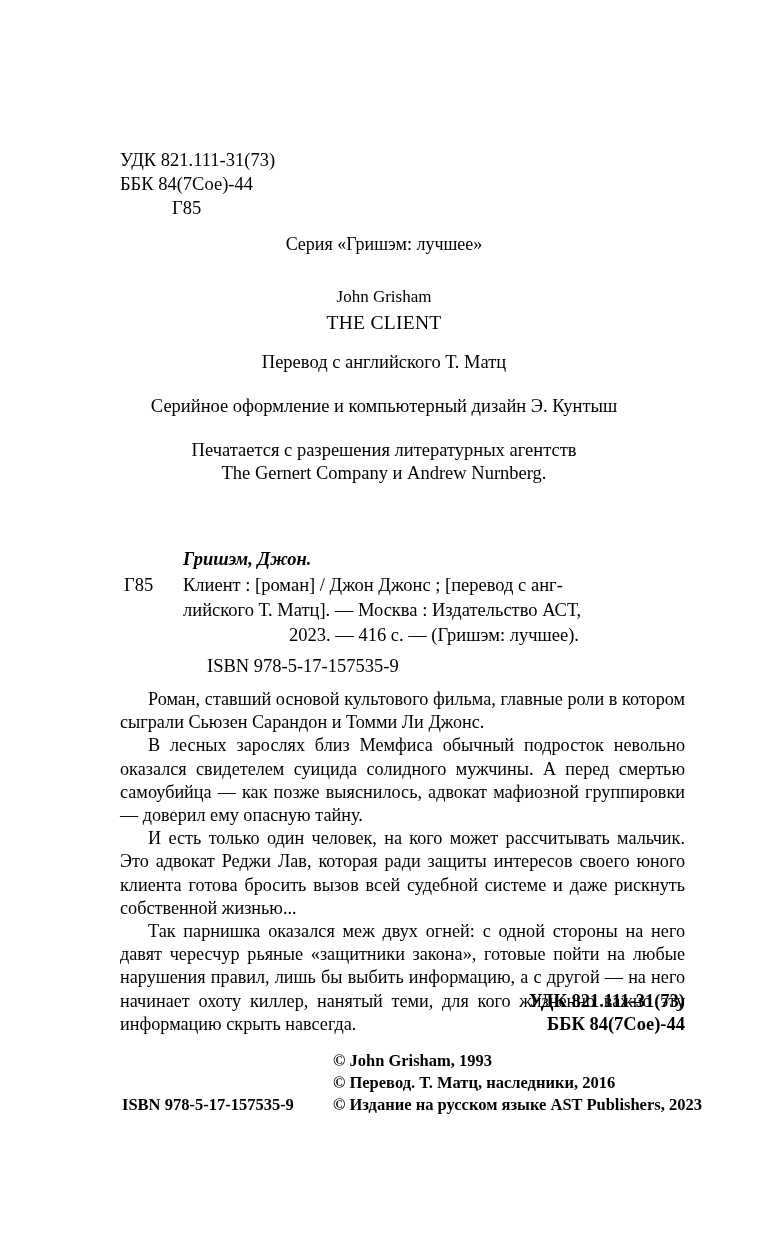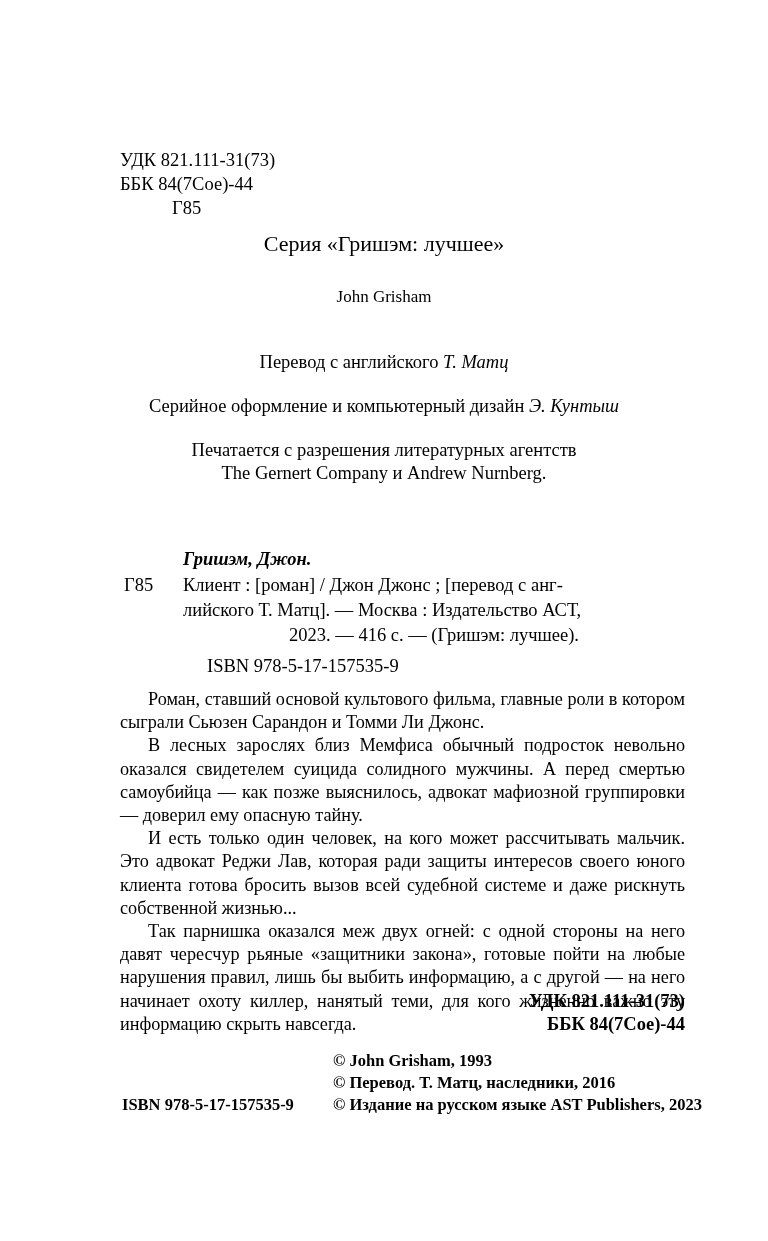--- a/index.html
+++ b/index.html
@@ -36,21 +36,21 @@
   }
   
   .center-group {
     position: absolute;
     left: 60px;
     width: 648px;
     text-align: center;
   }
   .series-line {
     top: 232px;
-    font-size: 22px;
+    font-size: 18px;
     line-height: 24px;
   }
   .author-eng {
     top: 284px;
     font-size: 17px;
     line-height: 25px;
   }
   .title-eng {
     top: 310px;
     font-size: 19.5px;
@@ -70,21 +70,21 @@
   .agency-line1 {
     top: 438px;
     font-size: 18.5px;
     line-height: 25px;
   }
   .agency-line2 {
     top: 461px;
     font-size: 18.5px;
     line-height: 25px;
   }
-  .it { font-style: italic; }
+  .it { }
   
   .record-label {
     position: absolute;
     left: 124px;
     top: 573px;
     font-size: 18.5px;
     line-height: 25px;
   }
   .record-author {
     position: absolute;
@@ -168,20 +168,21 @@
   <div class="udk-block">
     <div>УДК 821.111-31(73)</div>
     <div>ББК 84(7Сое)-44</div>
     <div class="line3">Г85</div>
   </div>
 
   <div class="center-group series-line">Серия «Гришэм: лучшее»</div>
 
   <div class="center-group author-eng">John Grisham</div>
 
+  <div class="center-group title-eng">THE CLIENT</div>
 
   <div class="center-group translator-line"><span>Перевод с английского </span><span class="it">Т. Матц</span></div>
 
   <div class="center-group design-line"><span>Серийное оформление и компьютерный дизайн </span><span class="it">Э. Кунтыш</span></div>
 
   <div class="center-group agency-line1">Печатается с разрешения литературных агентств</div>
   <div class="center-group agency-line2">The Gernert Company и Andrew Nurnberg.</div>
 
   <div class="record-label">Г85</div>
   <div class="record-author">Гришэм, Джон.</div>

